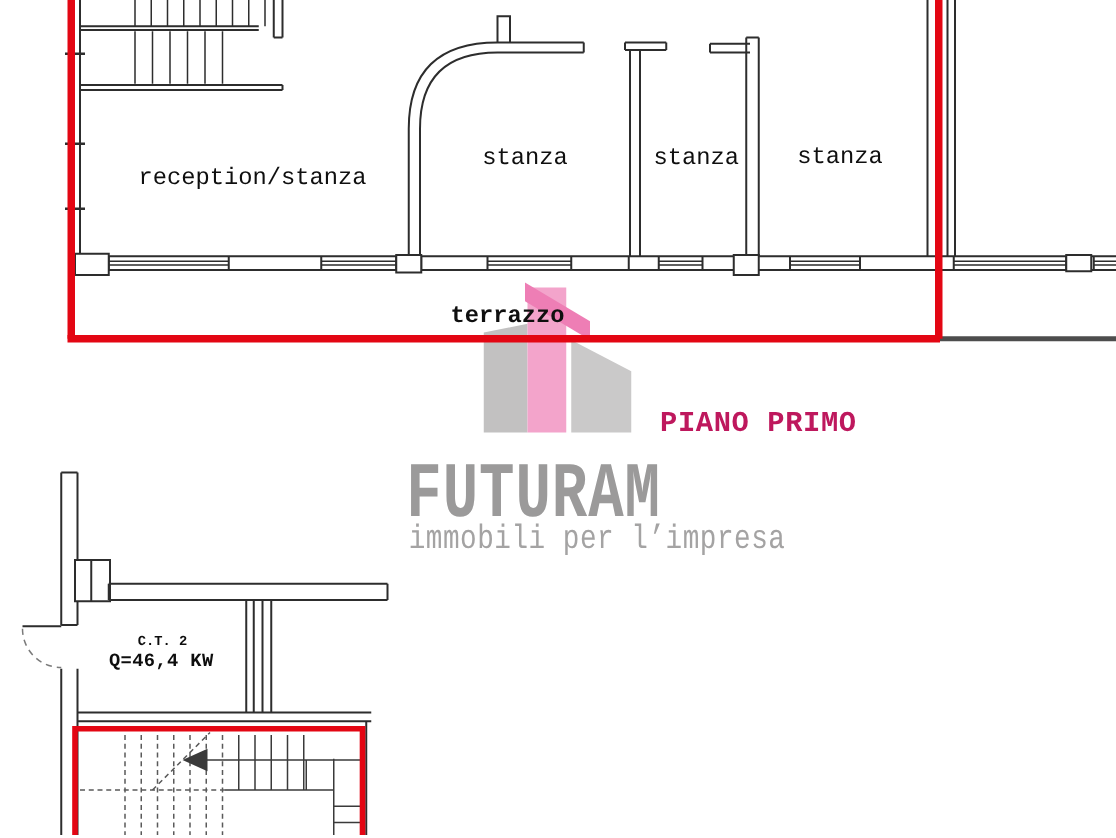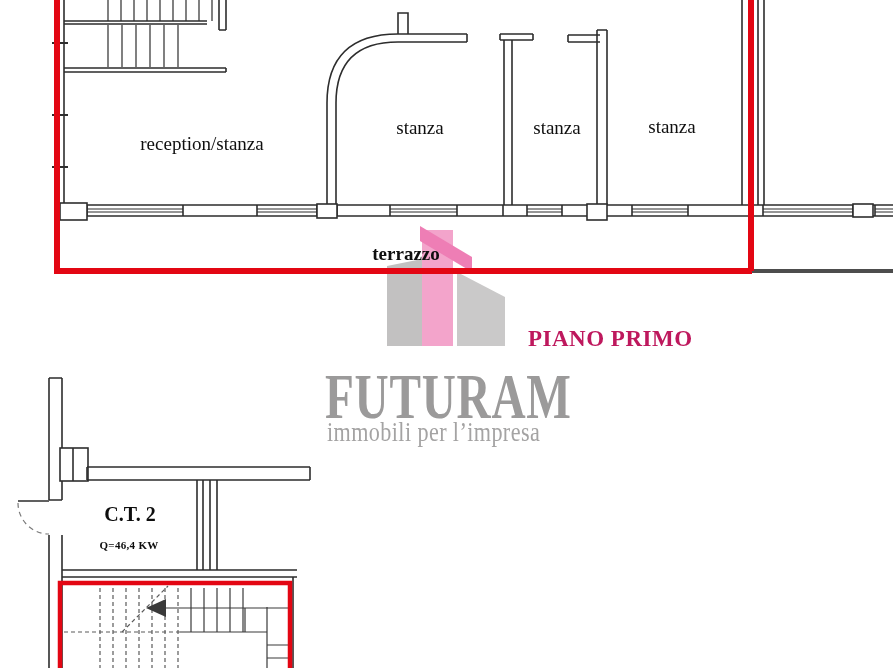--- a/index.html
+++ b/index.html
@@ -1,18 +1,18 @@
 <!DOCTYPE html>
 <html><head>
 <meta charset="utf-8">
 <style>
   html,body{margin:0;padding:0;background:#ffffff;}
   #stage{
     position:relative;width:893px;height:668px;overflow:hidden;
-    background:#ffffff;font-family:Liberation Serif, serif;
+    background:#ffffff;font-family:Liberation Mono, monospace;
   }
   #stage svg{position:absolute;left:0;top:0;}
   .label{
     position:absolute;color:#0f0f0f;font-size:19px;line-height:1;
     white-space:nowrap;transform:translate(-50%,-50%);
   }
   .label.bold{font-weight:700;}
   .floor-title{
     position:absolute;left:528px;top:326px;color:#be185d;
     font-size:23px;font-weight:700;letter-spacing:0.5px;white-space:nowrap;
@@ -21,26 +21,26 @@
     position:absolute;left:325px;top:361px;color:#9b9a9a;
     font-size:63px;font-weight:700;letter-spacing:1px;white-space:nowrap;
     transform:scaleX(0.75);transform-origin:left top;
   }
   .logo-tagline{
     position:absolute;left:327px;top:417px;color:#a4a3a3;
     font-size:27px;font-weight:400;letter-spacing:0.5px;white-space:nowrap;
     transform:scaleX(0.82);transform-origin:left top;
   }
   .ct-label{
-    position:absolute;color:#0d0d0d;font-weight:700;font-size:20px;
+    position:absolute;color:#0d0d0d;font-weight:700;font-size:11px;
     white-space:nowrap;transform:translate(-50%,-50%);
   }
   .ct-sublabel{
-    position:absolute;color:#0d0d0d;font-weight:700;font-size:11px;
-    white-space:nowrap;transform:translate(-50%,-50%);letter-spacing:0.3px;margin-top:16px;
+    position:absolute;color:#0d0d0d;font-weight:700;font-size:15px;
+    white-space:nowrap;transform:translate(-50%,-50%);letter-spacing:0.3px;
   }
 </style>
 </head>
 <body>
 
 <div id="stage">
 
   <svg width="893" height="670" viewBox="0 0 893 670">
     <g>
       <polygon points="387,266 422,259 422,346 387,346" fill="#c2c1c1"></polygon>

